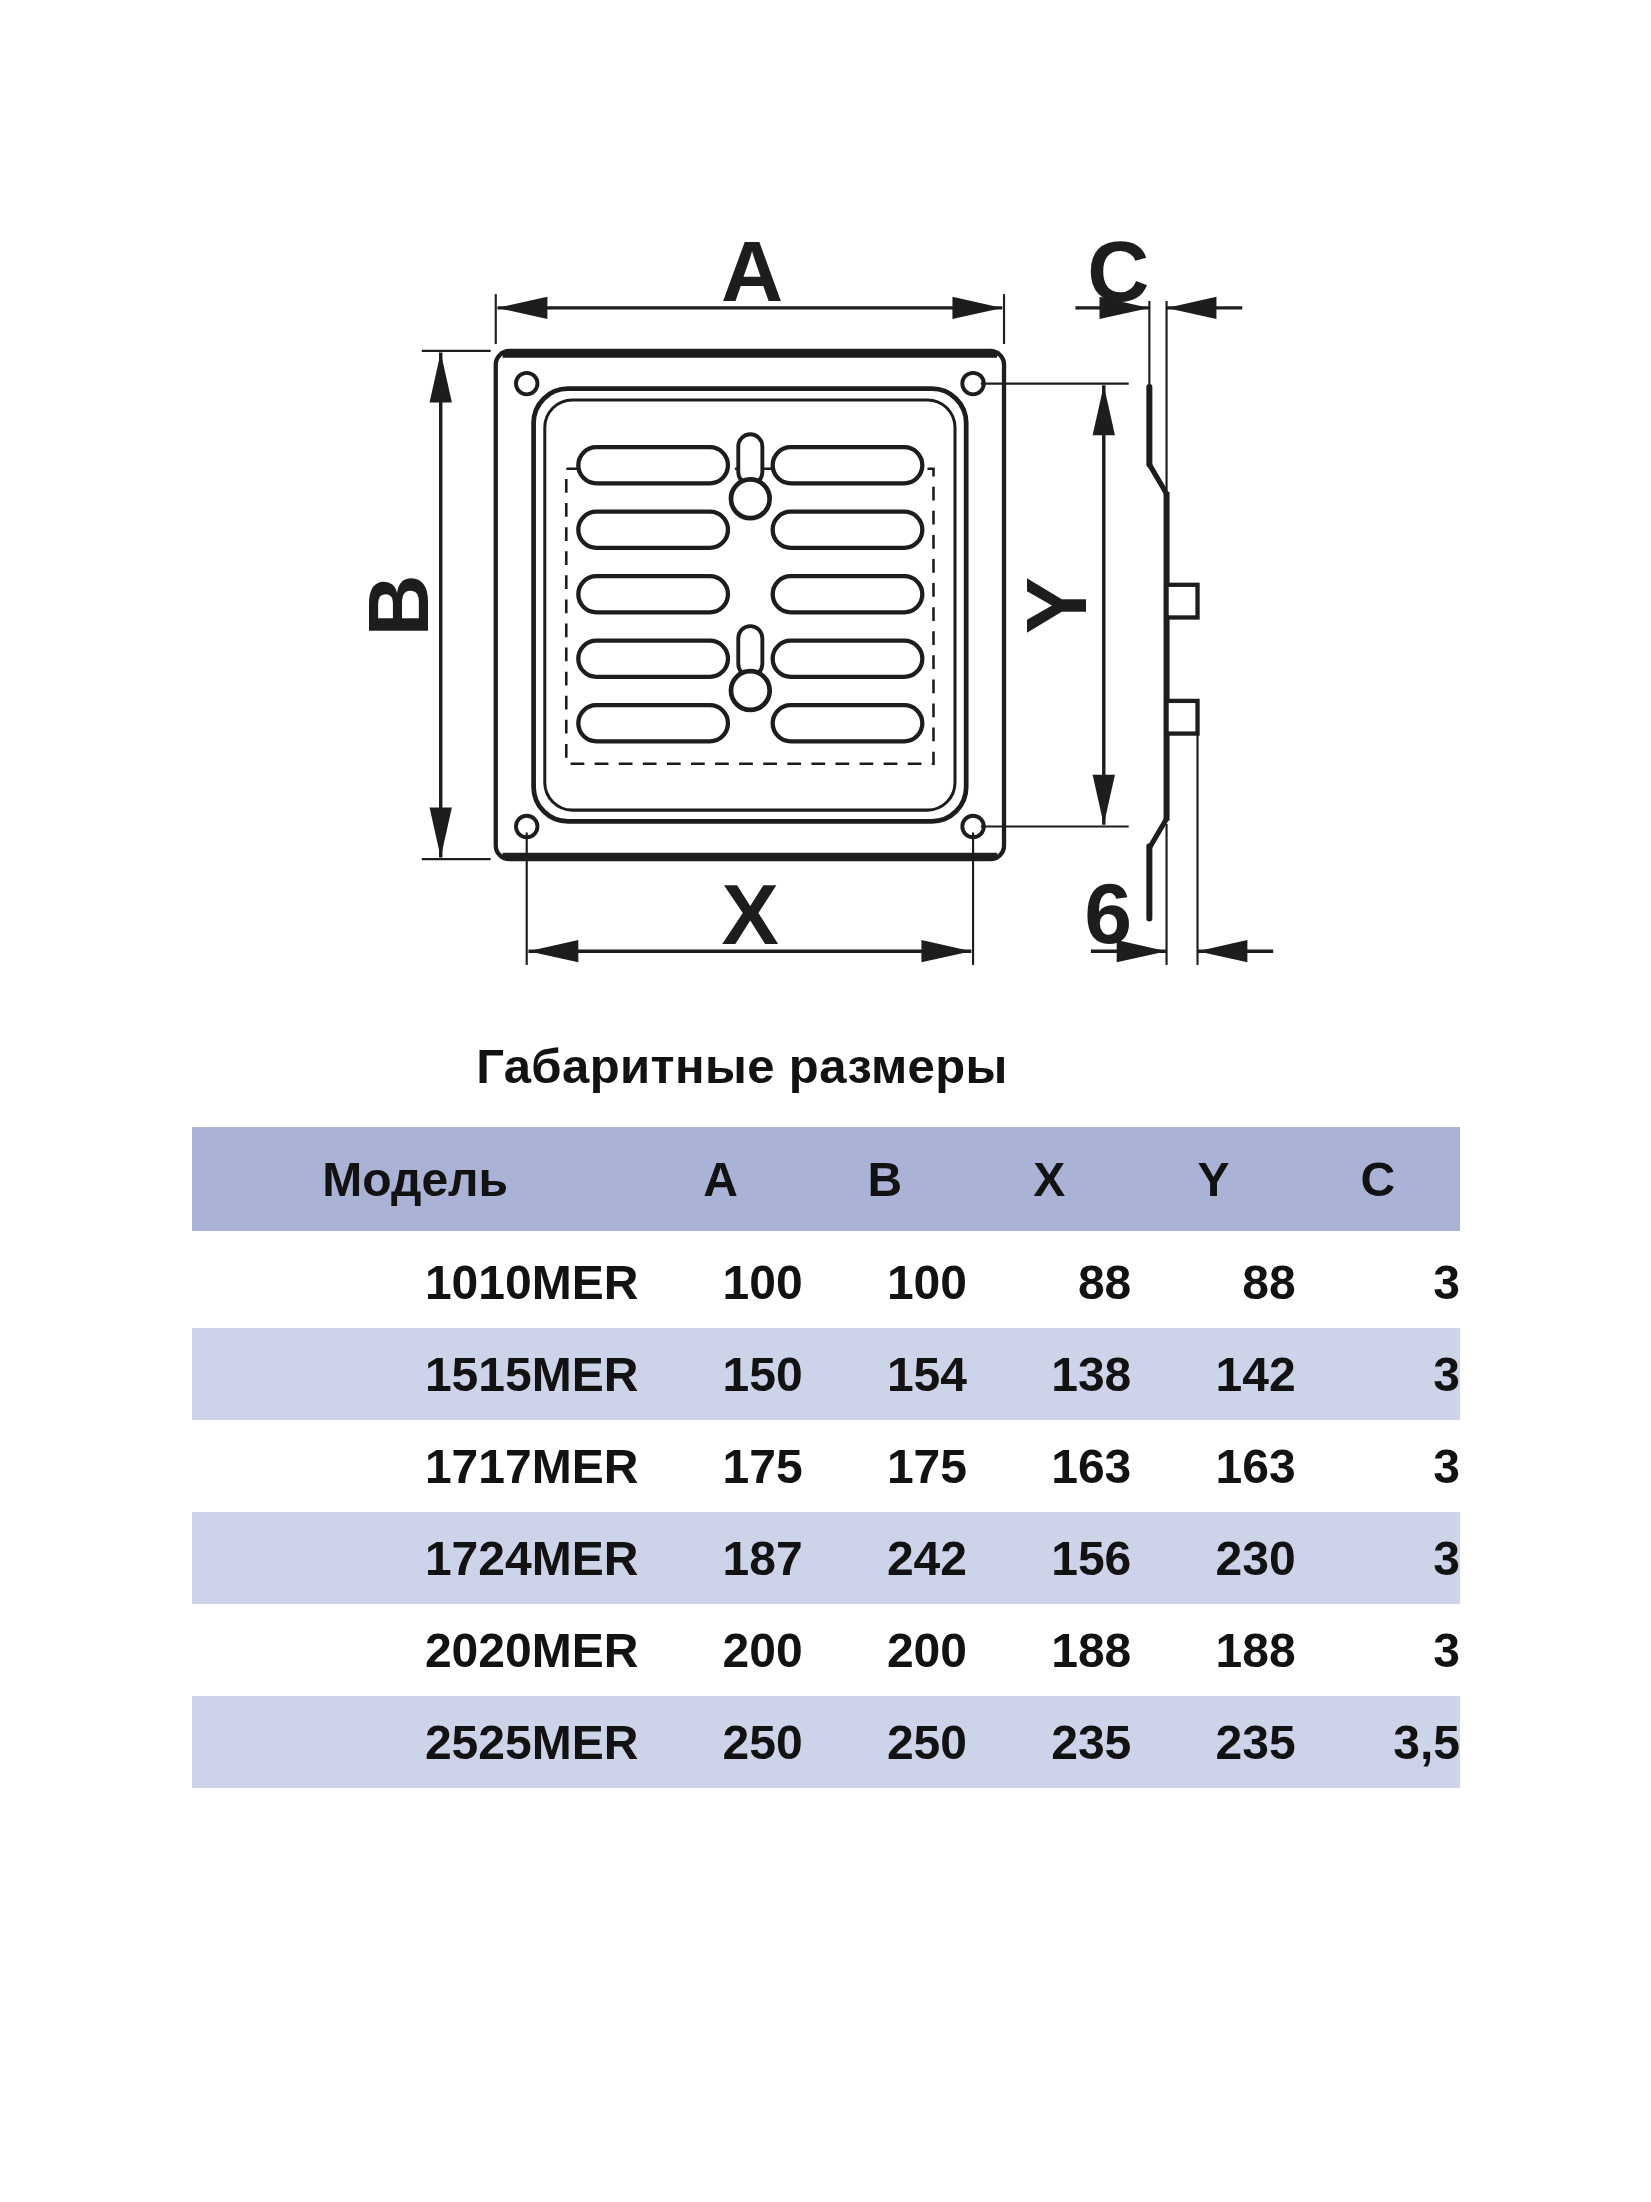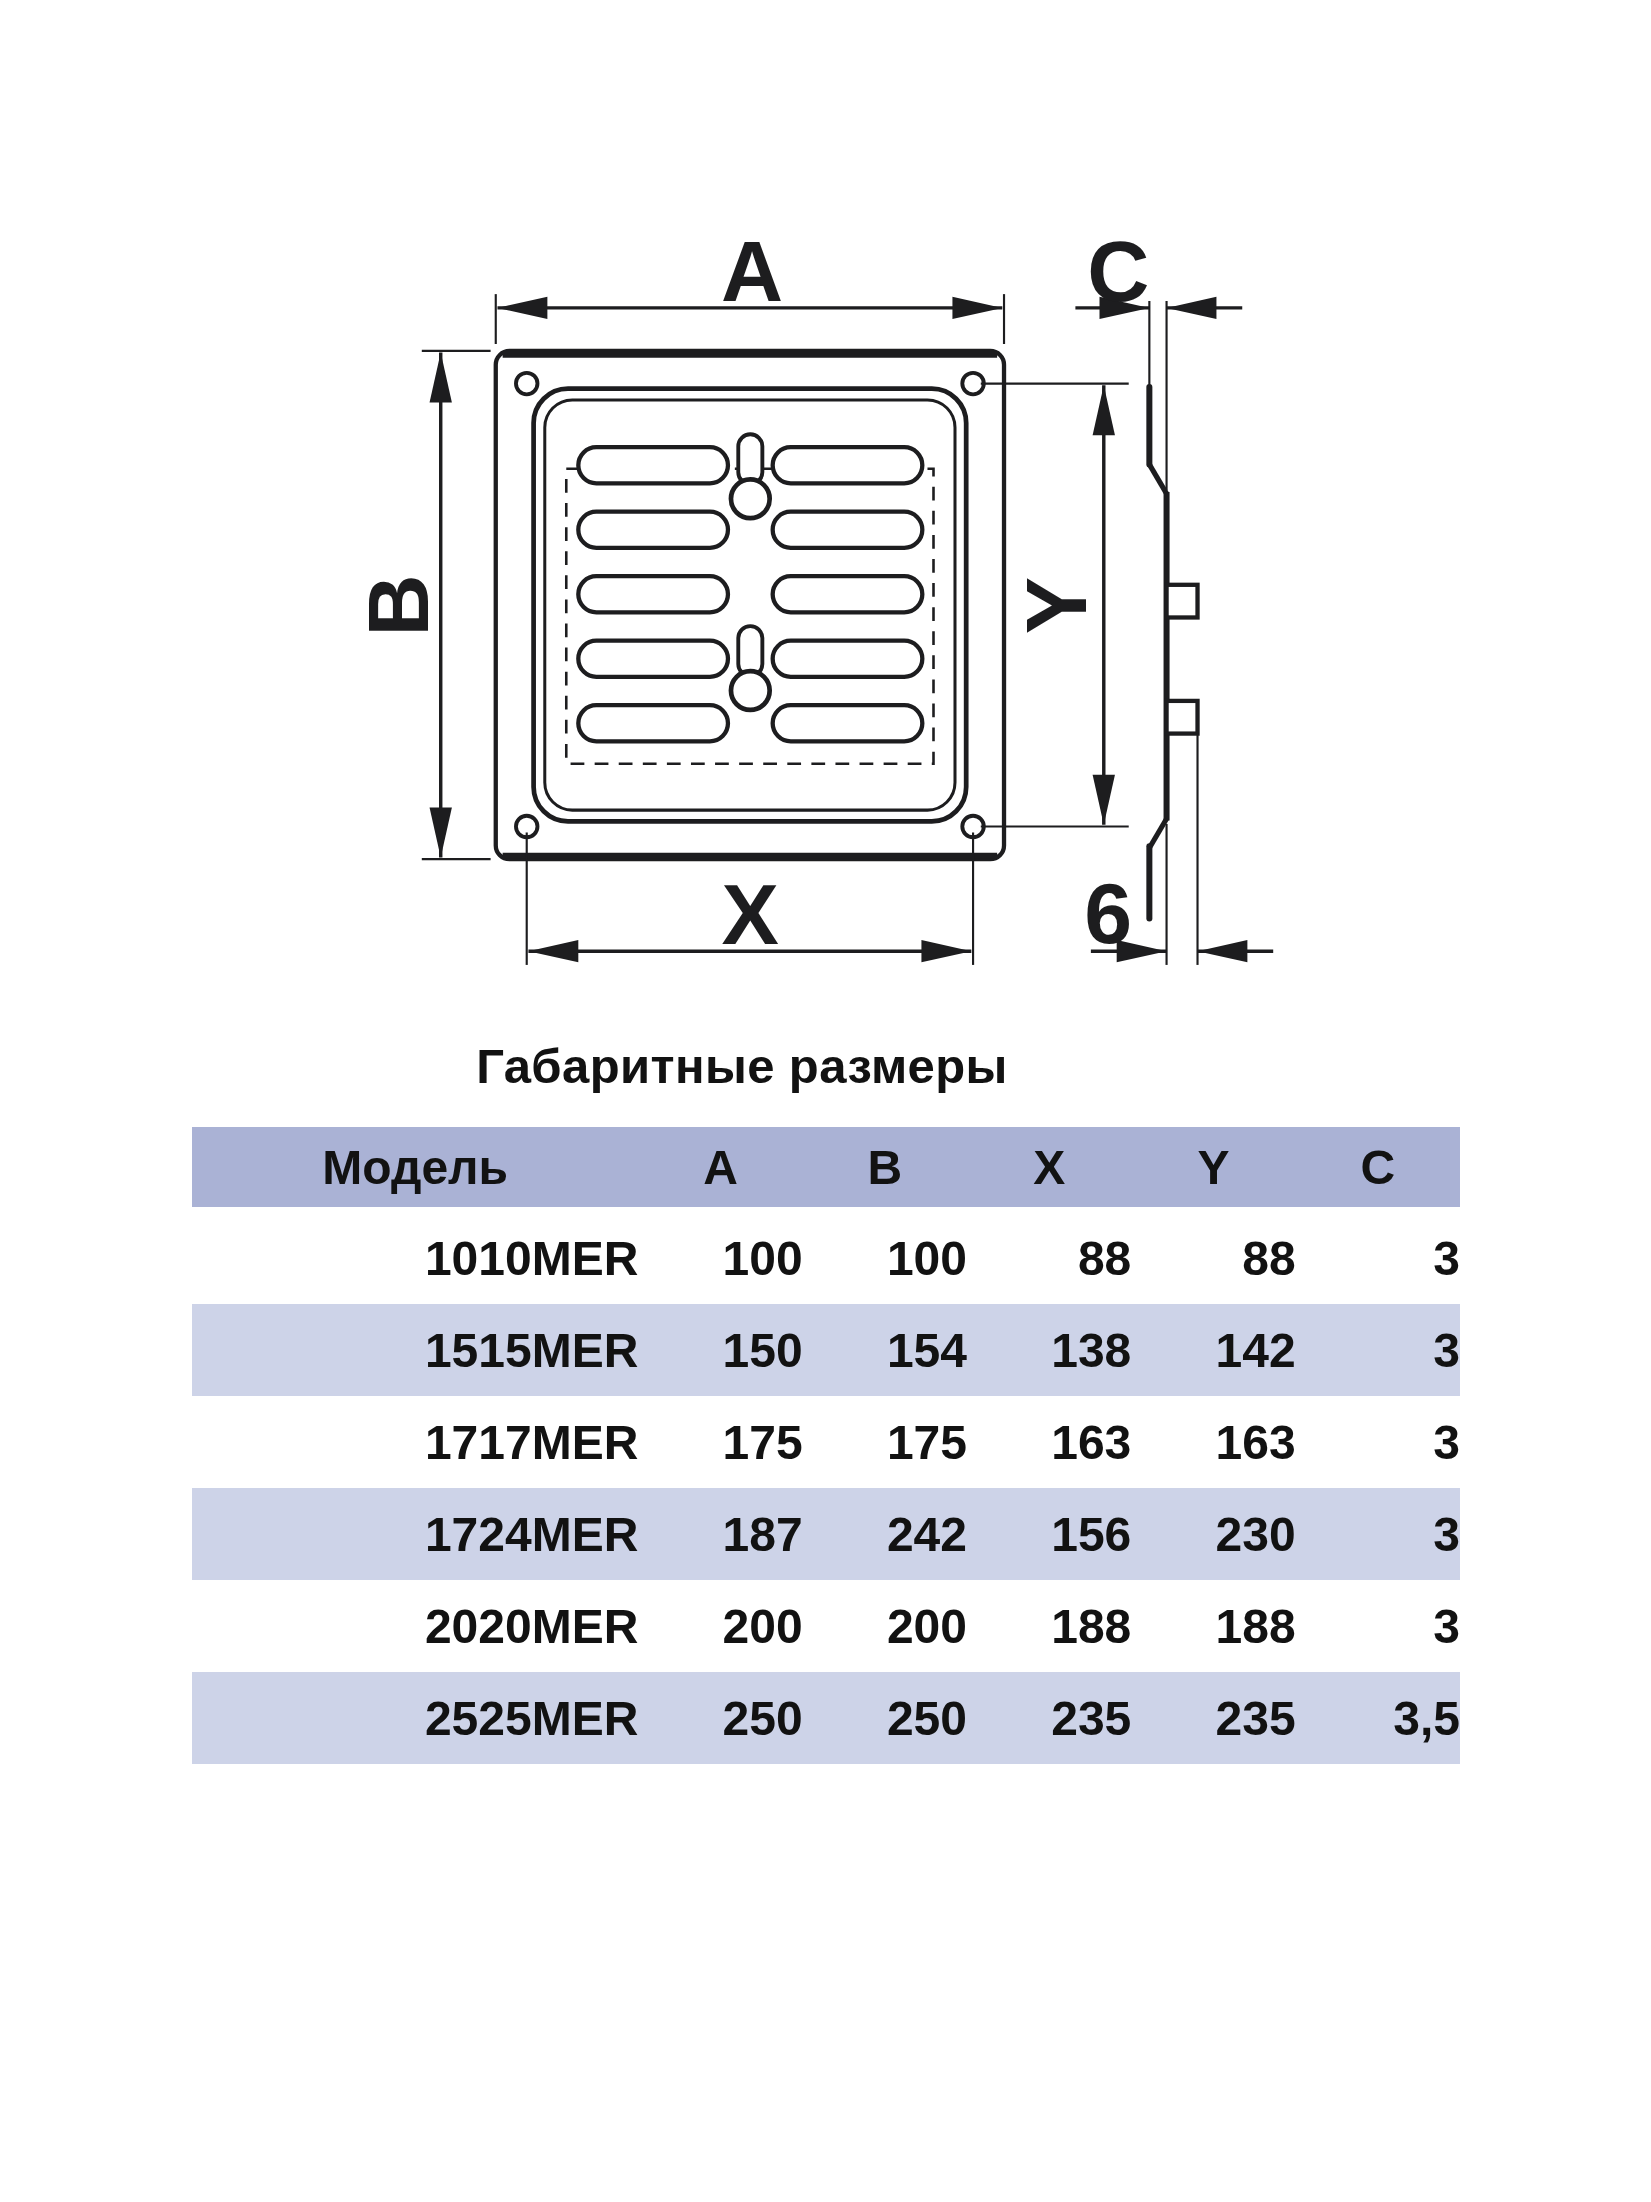--- a/index.html
+++ b/index.html
@@ -18,21 +18,21 @@
   }
   table.dims{
     position:absolute;left:192px;top:1127px;width:1268px;
     border-collapse:collapse;table-layout:fixed;
     font-size:48px;font-weight:bold;color:#121212;
   }
   table.dims col.c-model{width:35.2%;}
   table.dims col.c-num{width:12.96%;}
   table.dims th{
     height:80px;background:var(--header-bg,#aab2d5);
-    font-weight:bold;vertical-align:middle;padding:0;
+    font-weight:bold;vertical-align:middle;padding:12px;
     border-bottom:5.2px solid #ffffff;
   }
   table.dims td{
     height:92px;text-align:right;vertical-align:middle;padding:0;
   }
   table.dims tbody tr:nth-child(even){background:var(--row-alt-bg,#cdd3e8);}
 </style>
 </head>
 <body>
 

